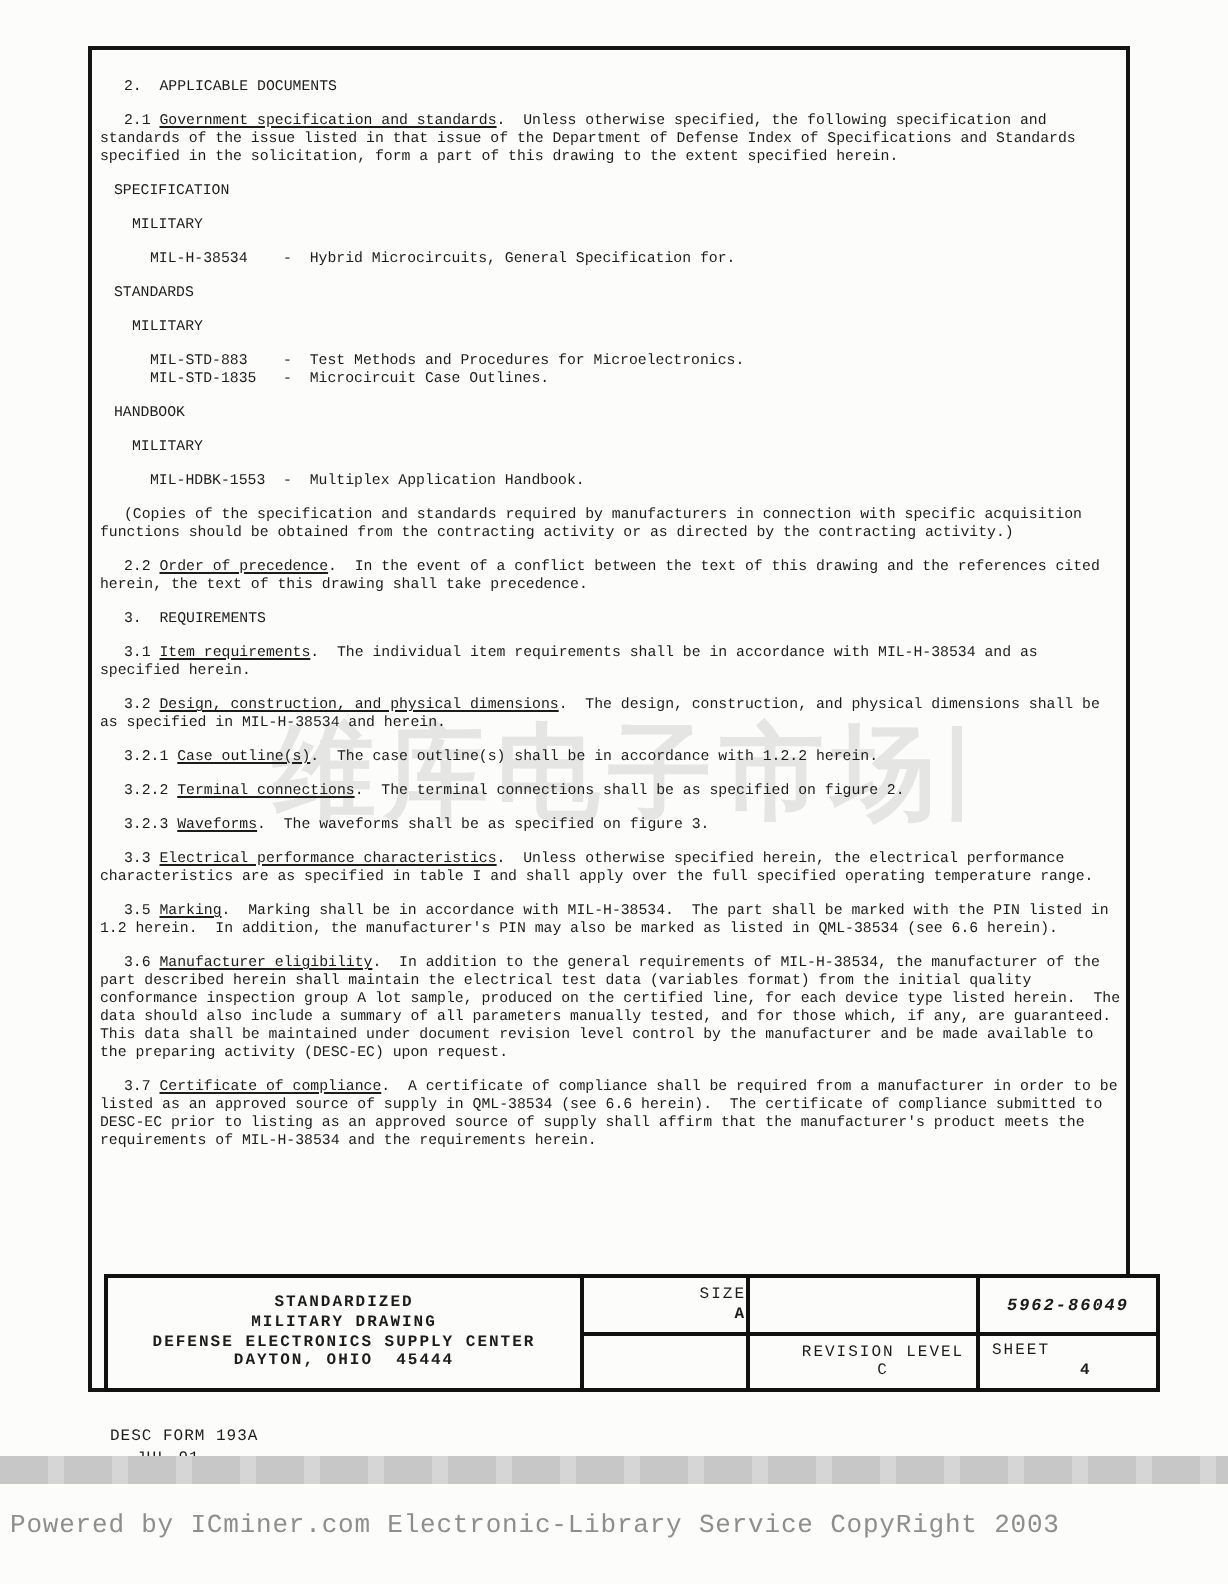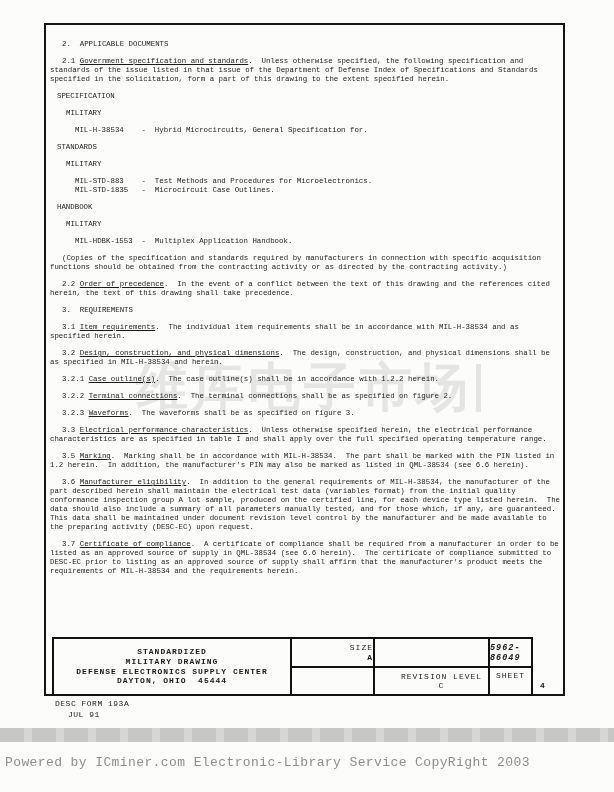--- a/index.html
+++ b/index.html
@@ -28,21 +28,21 @@
   .specrow { padding-left:25px; white-space:pre; }
   
   .wm {
     position:absolute; left:136px; top:352px; width:345px; height:72px;
     font-family:"DejaVu Sans",sans-serif; font-size:52px; line-height:70px;
     letter-spacing:4px; color:rgba(110,110,110,0.16); font-weight:bold;
     white-space:nowrap; overflow:hidden; pointer-events:none;
   }
   
   .tblock {
-    position:absolute; left:52px; top:637px; width:481px; height:59px;
+    position:absolute; left:52px; top:637px; width:528px; height:59px;
     border:2px solid #111; box-sizing:border-box; background:#fcfcfb;
   }
   .vline { position:absolute; top:0; bottom:0; width:2px; background:#111; }
   .hline { position:absolute; top:27px; left:236px; right:0; height:2px; background:#111; }
   .cell { position:absolute; box-sizing:border-box; font-size:8px; }
   .tb-org {
     left:0; top:0; width:236px; height:55px;
     display:flex; flex-direction:column; align-items:center; justify-content:center;
     font-weight:bold; line-height:9.6px; letter-spacing:1px; text-align:center;
   }
@@ -59,21 +59,21 @@
     font-weight:bold; font-size:8.5px; letter-spacing:1px;font-style:italic;
   }
   .tb-rev {
     left:321px; top:29px; width:113px; height:26px;
     display:flex; flex-direction:column; align-items:center; justify-content:center;
     letter-spacing:1px; line-height:9.5px;padding-left:20px;
   }
   .tb-sheet { left:436px; top:29px; right:0; height:26px; padding:3px 0 12px 6px; letter-spacing:1px; line-height:9.5px; }
   .tb-sheet .val { display:block; margin-left:44px; font-weight:bold; }
   
-  .formid { position:absolute; left:55px; top:699px; font-size:8px; line-height:10.5px; letter-spacing:0.5px; }
+  .formid { position:absolute; left:55px; top:714px; font-size:8px; line-height:10.5px; letter-spacing:0.5px; }
   .formid .l2 { padding-left:13px; }
   
   .graybar {
     position:absolute; left:0; top:728px; width:614px; height:14px;
     background:repeating-linear-gradient(90deg,#c7c7c7 0 24px,#d6d6d6 24px 32px);
   }
   .copyright {
     position:absolute; left:5px; top:755px; font-size:13px; color:#8e8e8e;
     letter-spacing:0.4px; white-space:pre;
   }

